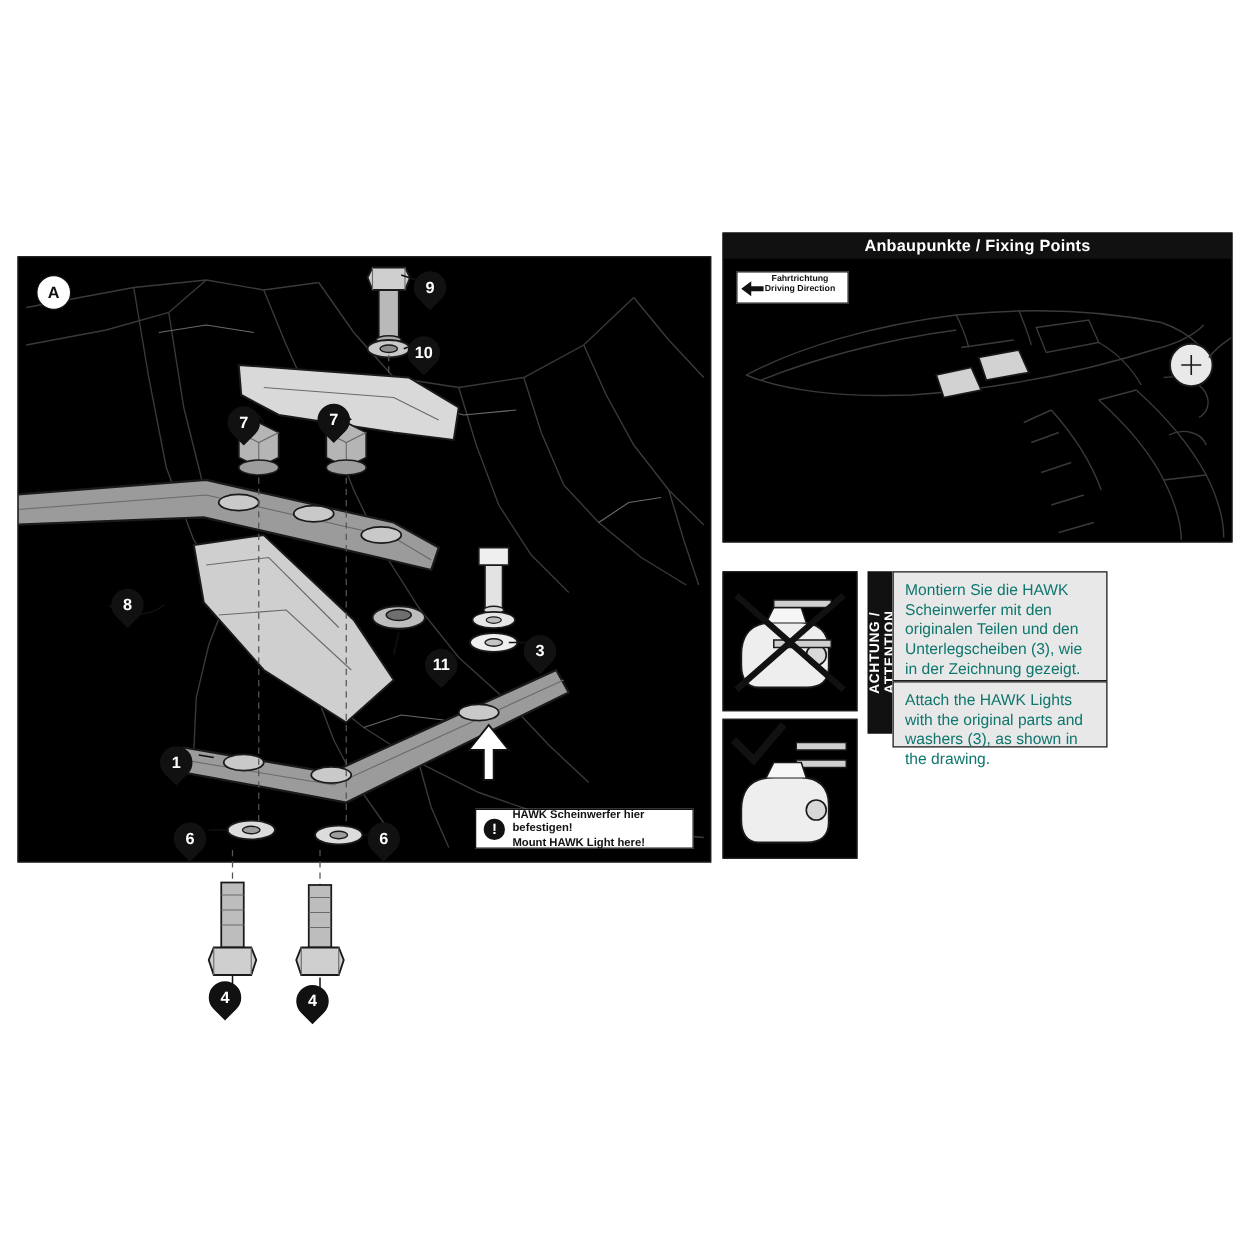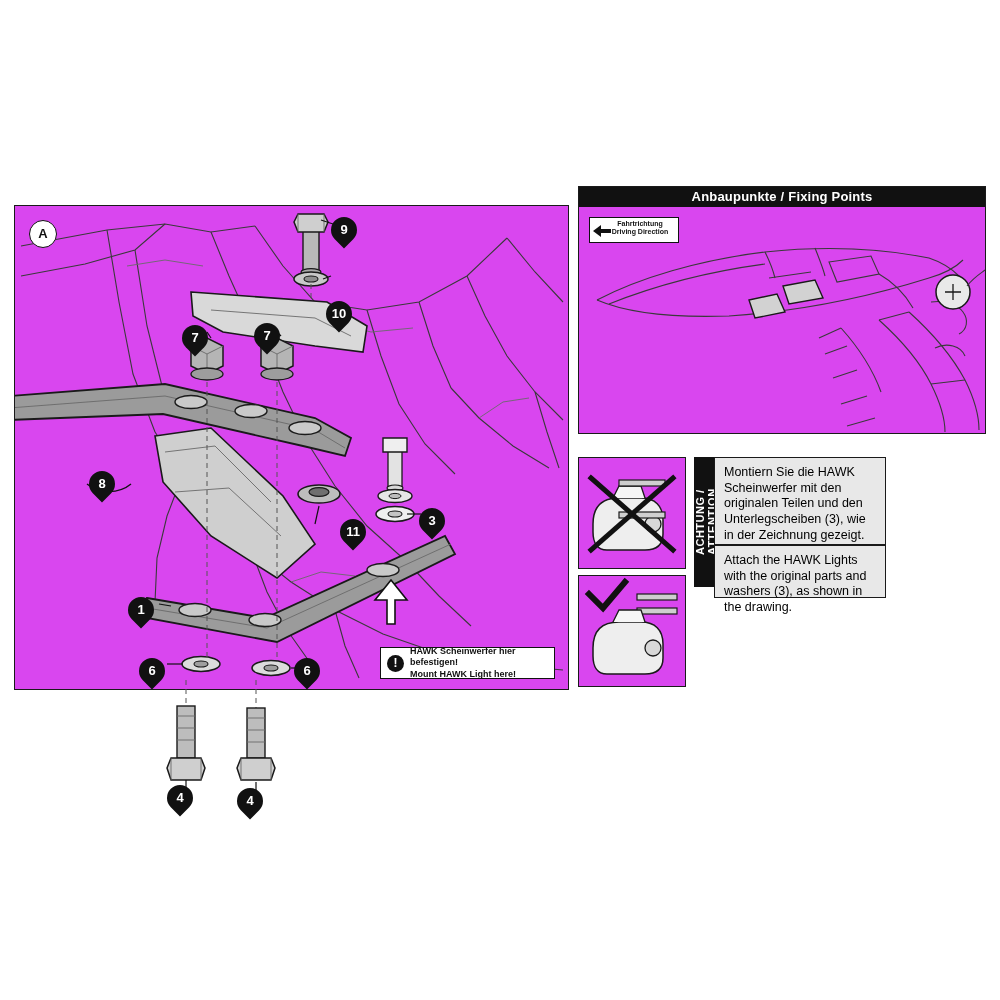--- a/index.html
+++ b/index.html
@@ -1,35 +1,35 @@
 <!DOCTYPE html>
 <html><head>
 <meta charset="utf-8">
 <style>
   html,body{margin:0;padding:0;background:#ffffff;}
   body{width:1000px;height:1000px;position:relative;font-family:"Liberation Sans",sans-serif;color:#111;overflow:hidden;}
   .sheet{position:absolute;left:0;top:0;width:1000px;height:1000px;}
 
   
-  .panel{position:absolute;border:1.5px solid #1a1a1a;background:#d946ef;box-sizing:border-box;}
+  .panel{position:absolute;border:1.5px solid #1a1a1a;background:#000000;box-sizing:border-box;}
   .circ{position:absolute;width:28px;height:28px;border:1.6px solid #111;border-radius:50%;background:#fff;font-size:13px;font-weight:bold;text-align:center;line-height:26px;box-sizing:border-box;}
   .dropA{position:absolute;width:26px;height:30px;}
   .dropA .shape{width:26px;height:26px;border-radius:50% 50% 50% 0;background:#111;transform:rotate(-45deg);}
   .dropA .lbl{position:absolute;left:0;top:0;width:26px;height:26px;line-height:26px;text-align:center;color:#fff;font-size:13px;font-weight:bold;}
   .thin{stroke:#3a3a3a;stroke-width:1.1;fill:none;}
   .vthin{stroke:#6a6a6a;stroke-width:0.9;fill:none;}
 
   
   .titlebar{position:absolute;background:#111;color:#fff;font-size:13px;font-weight:bold;text-align:center;letter-spacing:.2px;}
 
   .dirarrow{position:absolute;background:#fff;border:1.4px solid #111;font-size:7px;font-weight:bold;text-align:center;line-height:1.15;padding:2px 4px 2px 16px;box-sizing:border-box;}
 
   
   .noteBox{position:absolute;background:#e8e8e8;border:1.2px solid #1a1a1a;box-sizing:border-box;}
-  .noteTxt{font-size:12.5px;line-height:1.25;color:#000000;padding:7px 9px;}
+  .noteTxt{font-size:12.5px;line-height:1.25;color:#0f766e;padding:7px 9px;}
   .vertLabel{position:absolute;background:#111;color:#fff;font-size:11px;font-weight:bold;writing-mode:vertical-rl;transform:rotate(180deg);text-align:center;letter-spacing:.5px;}
 
   .hintBox{position:absolute;background:#fff;border:1.3px solid #111;box-sizing:border-box;display:flex;align-items:center;gap:6px;padding:3px 6px;}
   .bang{width:17px;height:17px;border-radius:50%;background:#111;color:#fff;font-size:12px;font-weight:bold;text-align:center;line-height:17px;flex:none;}
   .hintTxt{font-size:9px;font-weight:bold;line-height:1.25;}
 </style>
 </head>
 <body>
 
 <div class="sheet">
@@ -150,21 +150,21 @@
         <path d="M0 36 L0 12 L-12 12 L4 -8 L20 12 L8 12 L8 36 Z" fill="#fff" stroke="#111" stroke-width="1.6"></path>
       </g>
     </svg>
 
     <div class="circ" style="left:14px;top:14px;">A</div>
 
     <div class="dropA" style="left:316px;top:11px;">
       <div class="shape"></div>
         <div class="lbl">9</div>
     </div>
-    <div class="dropA" style="left:311px;top:63px;margin-top:32px;">
+    <div class="dropA" style="left:311px;top:63px;">
       <div class="shape"></div>
         <div class="lbl">10</div>
     </div>
     <div class="dropA" style="left:167px;top:119px;">
       <div class="shape"></div>
         <div class="lbl">7</div>
     </div>
     <div class="dropA" style="left:239px;top:117px;">
       <div class="shape"></div>
         <div class="lbl">7</div>

